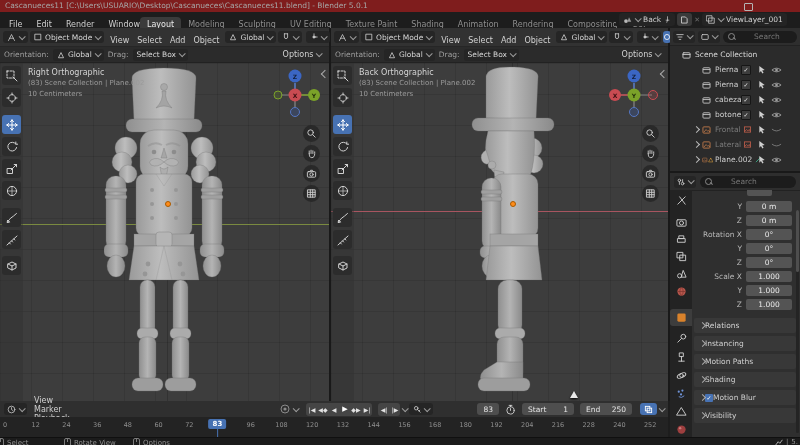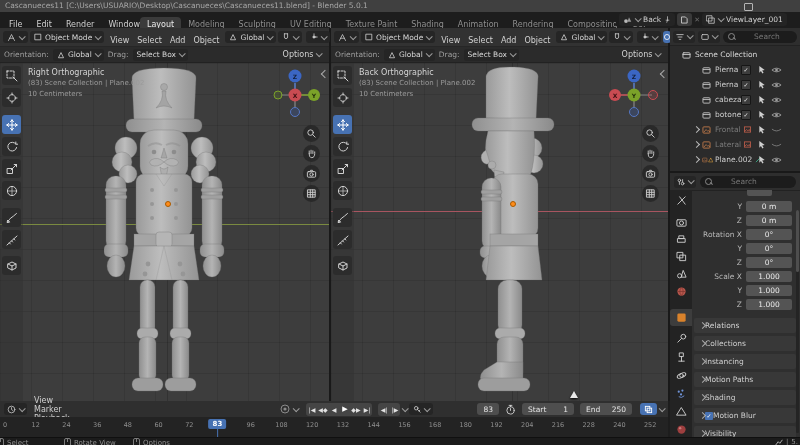--- a/index.html
+++ b/index.html
@@ -1,20 +1,20 @@
 <!DOCTYPE html>
 <html><head>
 <meta charset="utf-8">
 <style>
   html,body{margin:0;padding:0;background:#111;}
   .app{position:relative;width:800px;height:445px;background:#1d1d1d;overflow:hidden;
        font-family:"DejaVu Sans",sans-serif;color:#d6d6d6;-webkit-font-smoothing:antialiased;}
   .abs{position:absolute;}
   
-  .titlebar{position:absolute;left:0;top:0;width:800px;height:12px;background:#404040;}
+  .titlebar{position:absolute;left:0;top:0;width:800px;height:12px;background:#7f1d1d;}
   .titlebar .ttl{position:absolute;left:5px;top:1px;font-size:7.5px;color:#a6a6a6;white-space:nowrap;}
   .winctl{position:absolute;left:744px;top:3px;width:7px;height:6px;border:1px solid #b5b5b5;border-radius:1px;}
   
   .menubar{position:absolute;left:0;top:12px;width:800px;height:16px;background:#1d1d1d;border-bottom:1px solid #131313;}
   .mitem{display:inline-block;padding:0 7px;font-size:8px;line-height:16px;color:#cfcfcf;cursor:default;}
   .menus{position:absolute;left:2px;top:0;}
   .wtabs{position:absolute;left:140px;top:0;width:505px;overflow:hidden;white-space:nowrap;}
   .wtab{display:inline-block;padding:0 7px;font-size:8px;line-height:16px;color:#8e8e8e;}
   .wtab.active{background:#3b3b3b;color:#e8e8e8;border-radius:4px 4px 0 0;}
   .scenewrap{position:absolute;left:616px;top:1px;height:13px;display:flex;align-items:center;gap:2px;background:#1d1d1d;padding-left:3px;}
@@ -989,25 +989,20 @@
         <div class="pseclist">
 
         <div class="psec">
               <span class="sx"></span>
 
               <span>Relations</span>
             </div>
             <div class="psec">
               <span class="sx"></span>
 
-              <span>Collections</span>
-            </div>
-            <div class="psec">
-              <span class="sx"></span>
-
               <span>Instancing</span>
             </div>
             <div class="psec">
               <span class="sx"></span>
 
               <span>Motion Paths</span>
             </div>
             <div class="psec">
               <span class="sx"></span>
 

